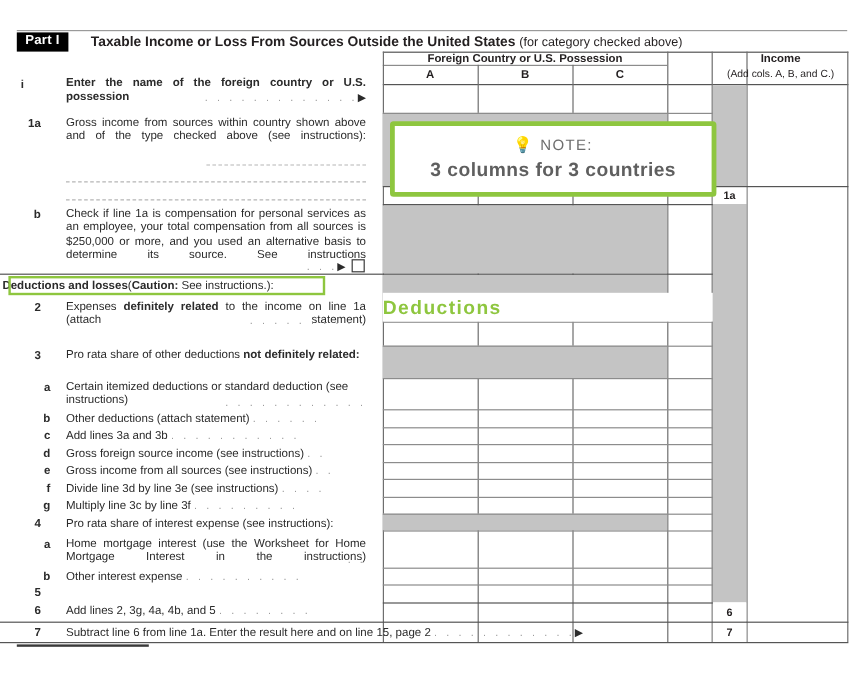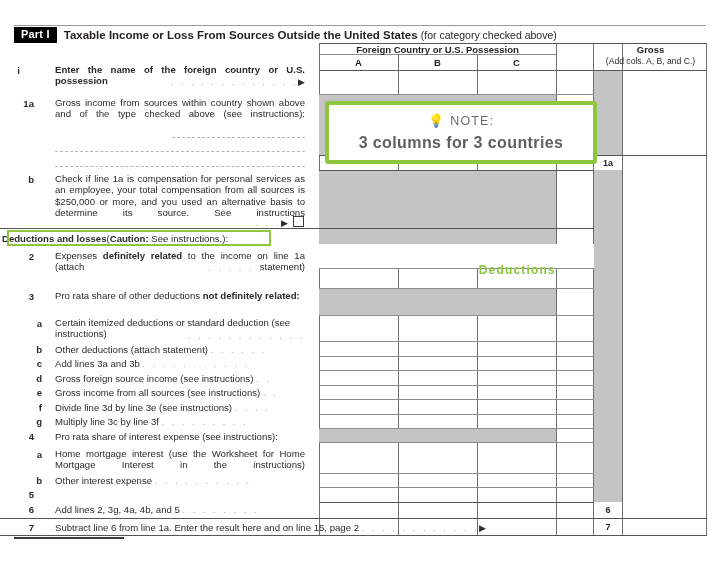--- a/index.html
+++ b/index.html
@@ -38,20 +38,21 @@
     letter-spacing: .2px;
     padding: 2px 7px 3px 7px;
     line-height: 11px;
     margin-right: 7px;
     white-space: nowrap;
   }
   .part-title {
     font-weight: bold;
     font-size: 11.5px;
     white-space: nowrap;
+    margin-left: 12px;
   }
   .part-title .sub {
     font-weight: normal;
     font-size: 10.5px;
   }
 
   
   
   .gridline {
     position: absolute;
@@ -189,24 +190,24 @@
   .hl-box {
     position: absolute;
     left: 7px; top: 230px;
     width: 264px; height: 16px;
     border: 2px solid #8ec63f;
     box-sizing: border-box;
     z-index: 20;
   }
   .deduct-label {
     position: absolute;
-    left: 319px; top: 263px;
+    left: 319px; top: 249px;
     width: 237px;
-    text-align: right;
-    font-size: 12px;
+    text-align: left;
+    font-size: 16px;
     font-weight: bold;
     color: #8ec63f;
     letter-spacing: 1.2px;
     z-index: 25;
   }
   .deduct-white {
     position: absolute;
     left: 319px; top: 244px;
     width: 275px; height: 24px;
     background: #ffffff;
@@ -235,21 +236,21 @@
   <div class="gridline" style="left:477px; top:54px; height:481px;"></div>
   <div class="gridline" style="left:556px; top:43px; height:492px;"></div>
   <div class="gridline" style="left:593px; top:43px; height:492px;"></div>
   <div class="gridline" style="left:622px; top:43px; height:492px;"></div>
   <div class="gridline" style="left:706px; top:43px; height:492px;"></div>
 
   <div class="fc-title">Foreign Country or U.S. Possession</div>
   <div class="collabel" style="left:319px;">A</div>
   <div class="collabel" style="left:398px;">B</div>
   <div class="collabel" style="left:477px;">C</div>
-  <div class="total-title">Gross</div>
+  <div class="total-title">Income</div>
   <div class="total-sub">(Add cols. A, B, and C.)</div>
 
   <div class="totalstrip" style="top:71px; height:84px;"></div>
   <div class="linebox" style="top:155px; height:15px;">1a</div>
   <div class="totalstrip" style="top:170px; height:332px;"></div>
   <div class="linebox" style="top:502px; height:16px;">6</div>
   <div class="linebox" style="top:519px; height:16px;">7</div>
 
   <div class="shade" style="left:319px; top:94px; width:237px; height:61px;"></div>
   <div class="shade" style="left:319px; top:171px; width:237px; height:57px;"></div>

